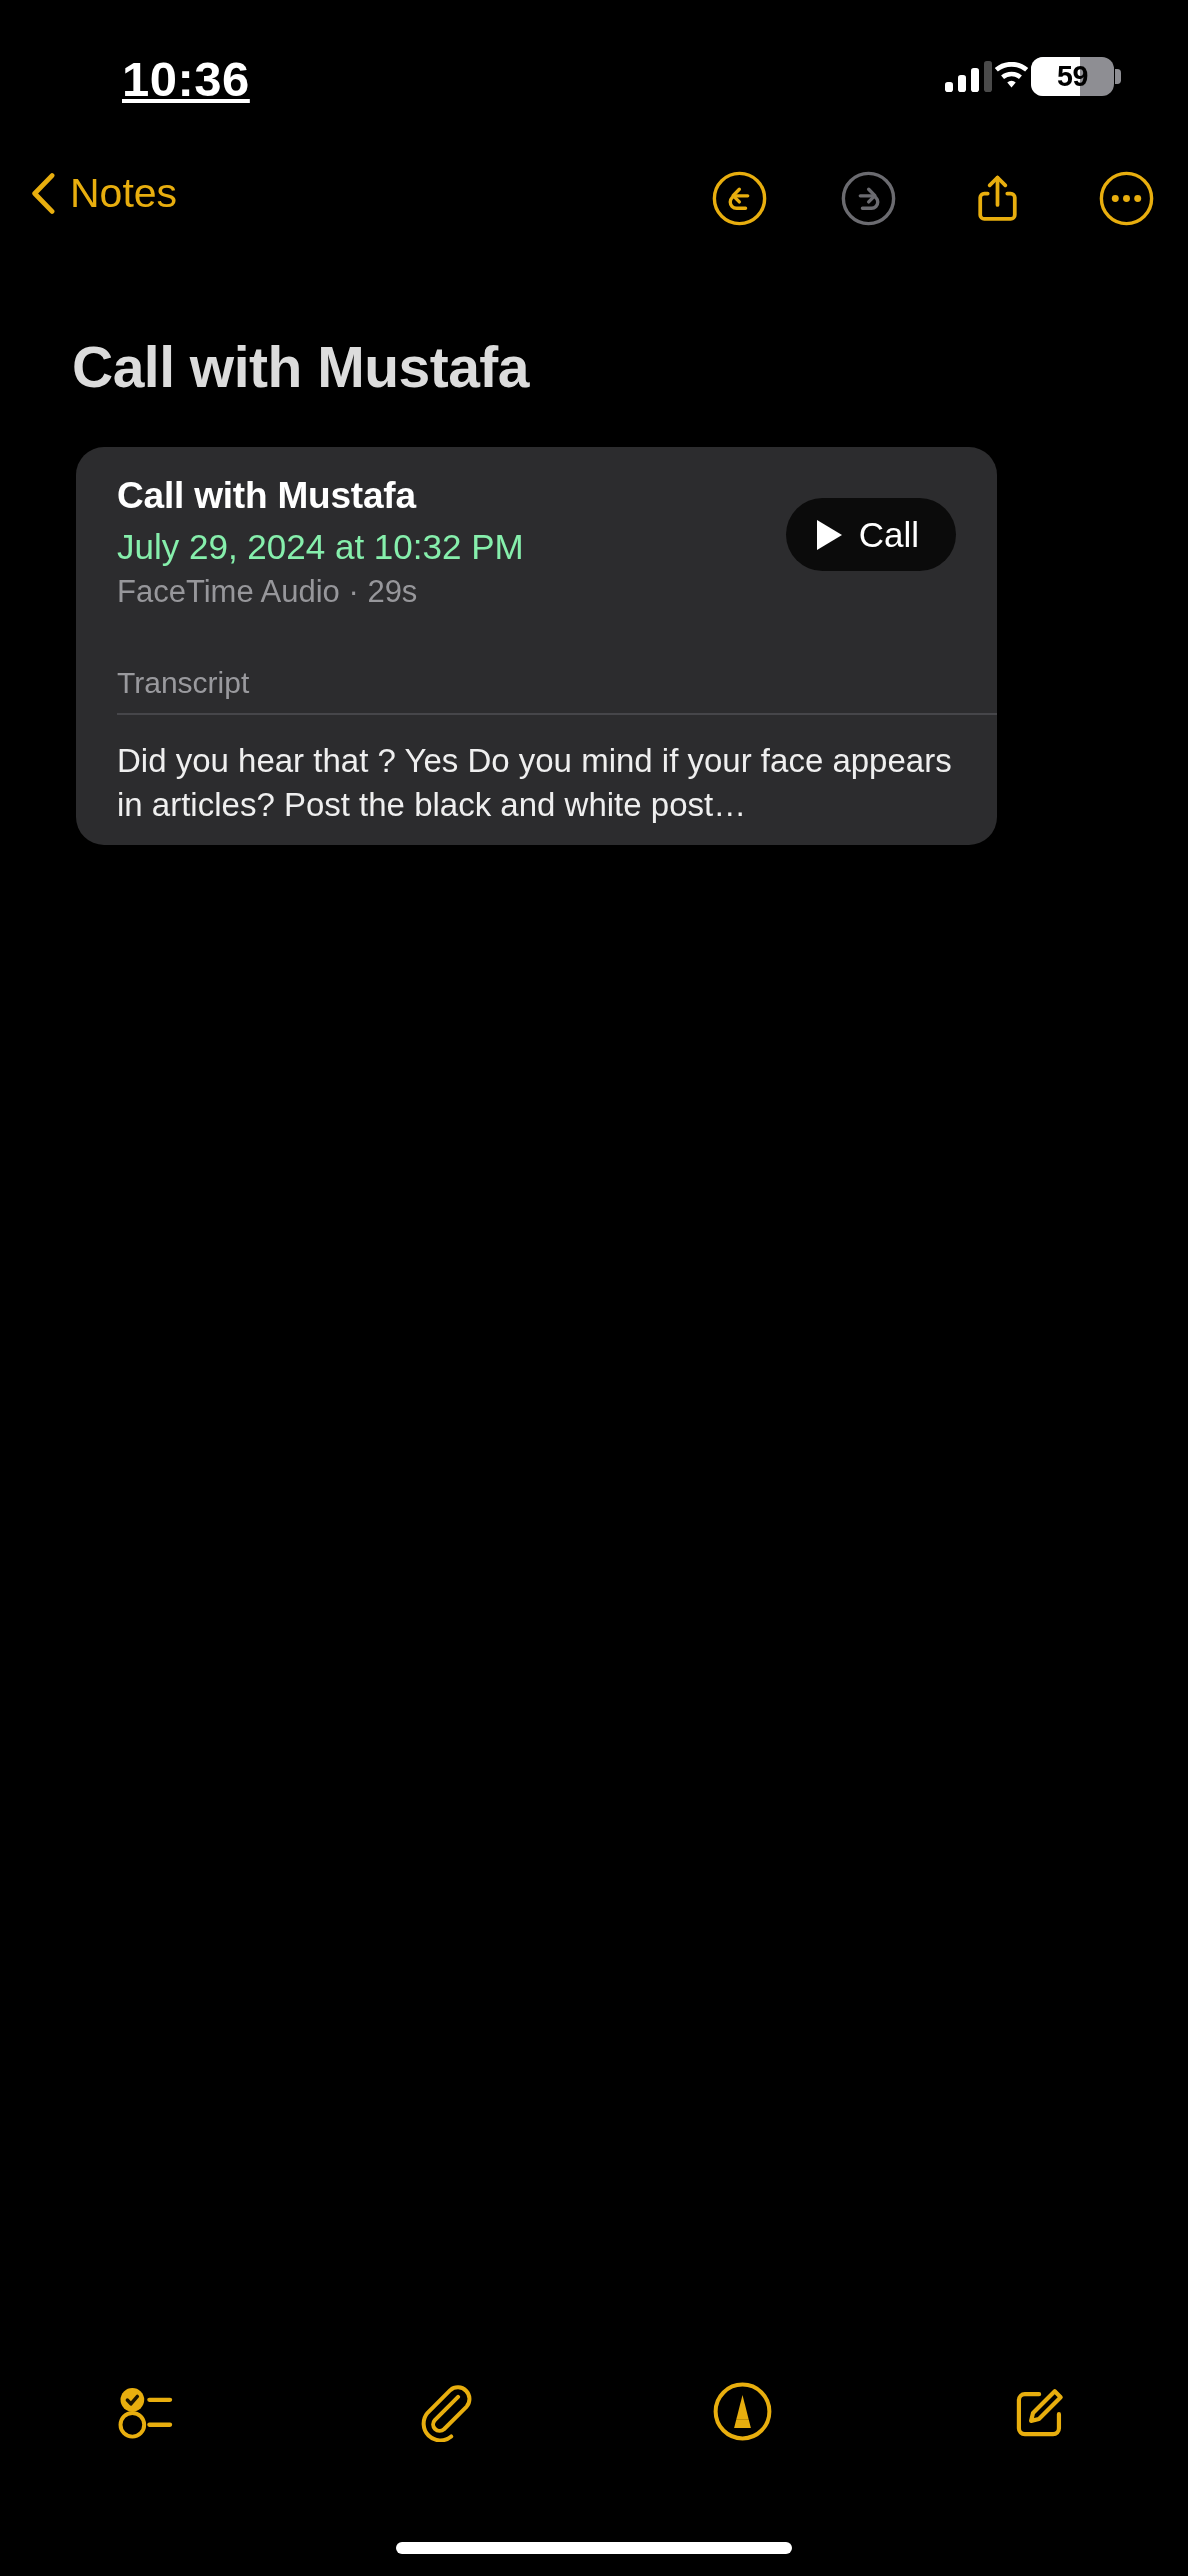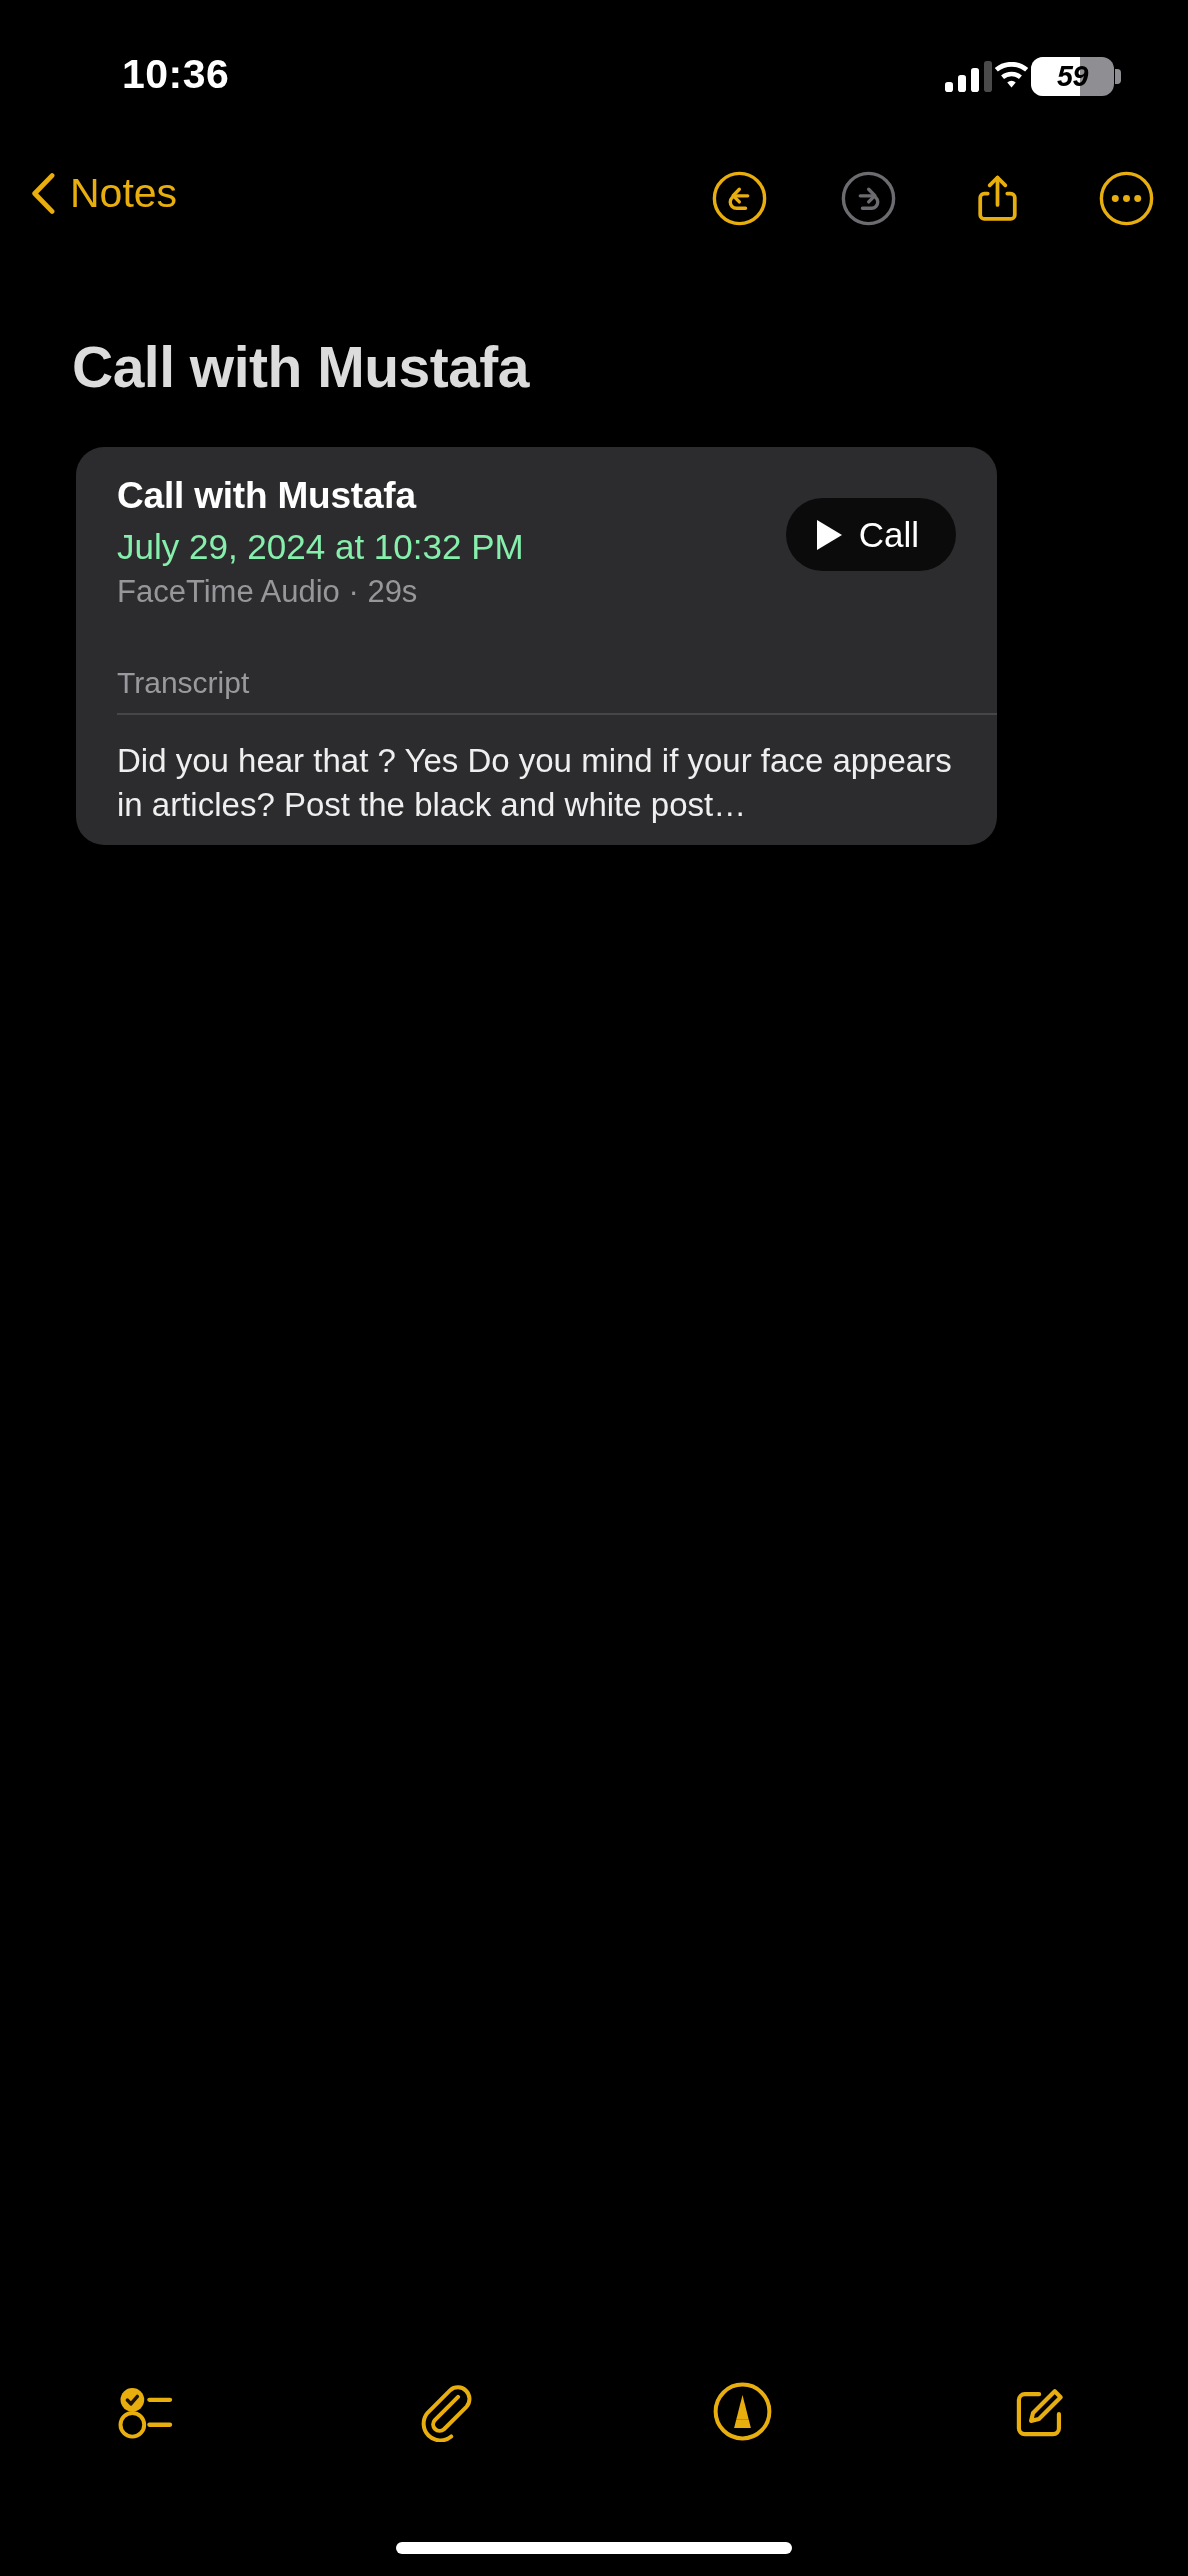--- a/index.html
+++ b/index.html
@@ -14,26 +14,27 @@
     width:1188px; height:2576px;
     background:#000;
   }
 
   
   .statusbar {
     position:absolute; top:0; left:0; right:0; height:138px;
   }
   .sb-time {
     position:absolute; left:122px; top:51px;
-    font-size:41px; font-weight:700; color:#ffffff;
+    font-size:49px; font-weight:700; color:#ffffff;
     letter-spacing:0.5px;
+    text-decoration:underline;
   }
   .sb-right {
     position:absolute; right:74px; top:57px;
-    display:flex; align-items:center; font-style:italic;
+    display:flex; align-items:center; 
   }
   .cell-bars { display:flex; align-items:flex-end; gap:4.6px; height:31px; }
   .cell-bars i { display:block; width:8.3px; background:#fff; border-radius:2.8px; }
   .cell-bars i:nth-child(1){ height:10px; }
   .cell-bars i:nth-child(2){ height:16.6px; }
   .cell-bars i:nth-child(3){ height:24px; }
   .cell-bars i:nth-child(4){ height:31px; background:#4a4a4a; }
 
   .wifi { width:39px; height:29.5px; display:block; }
 

